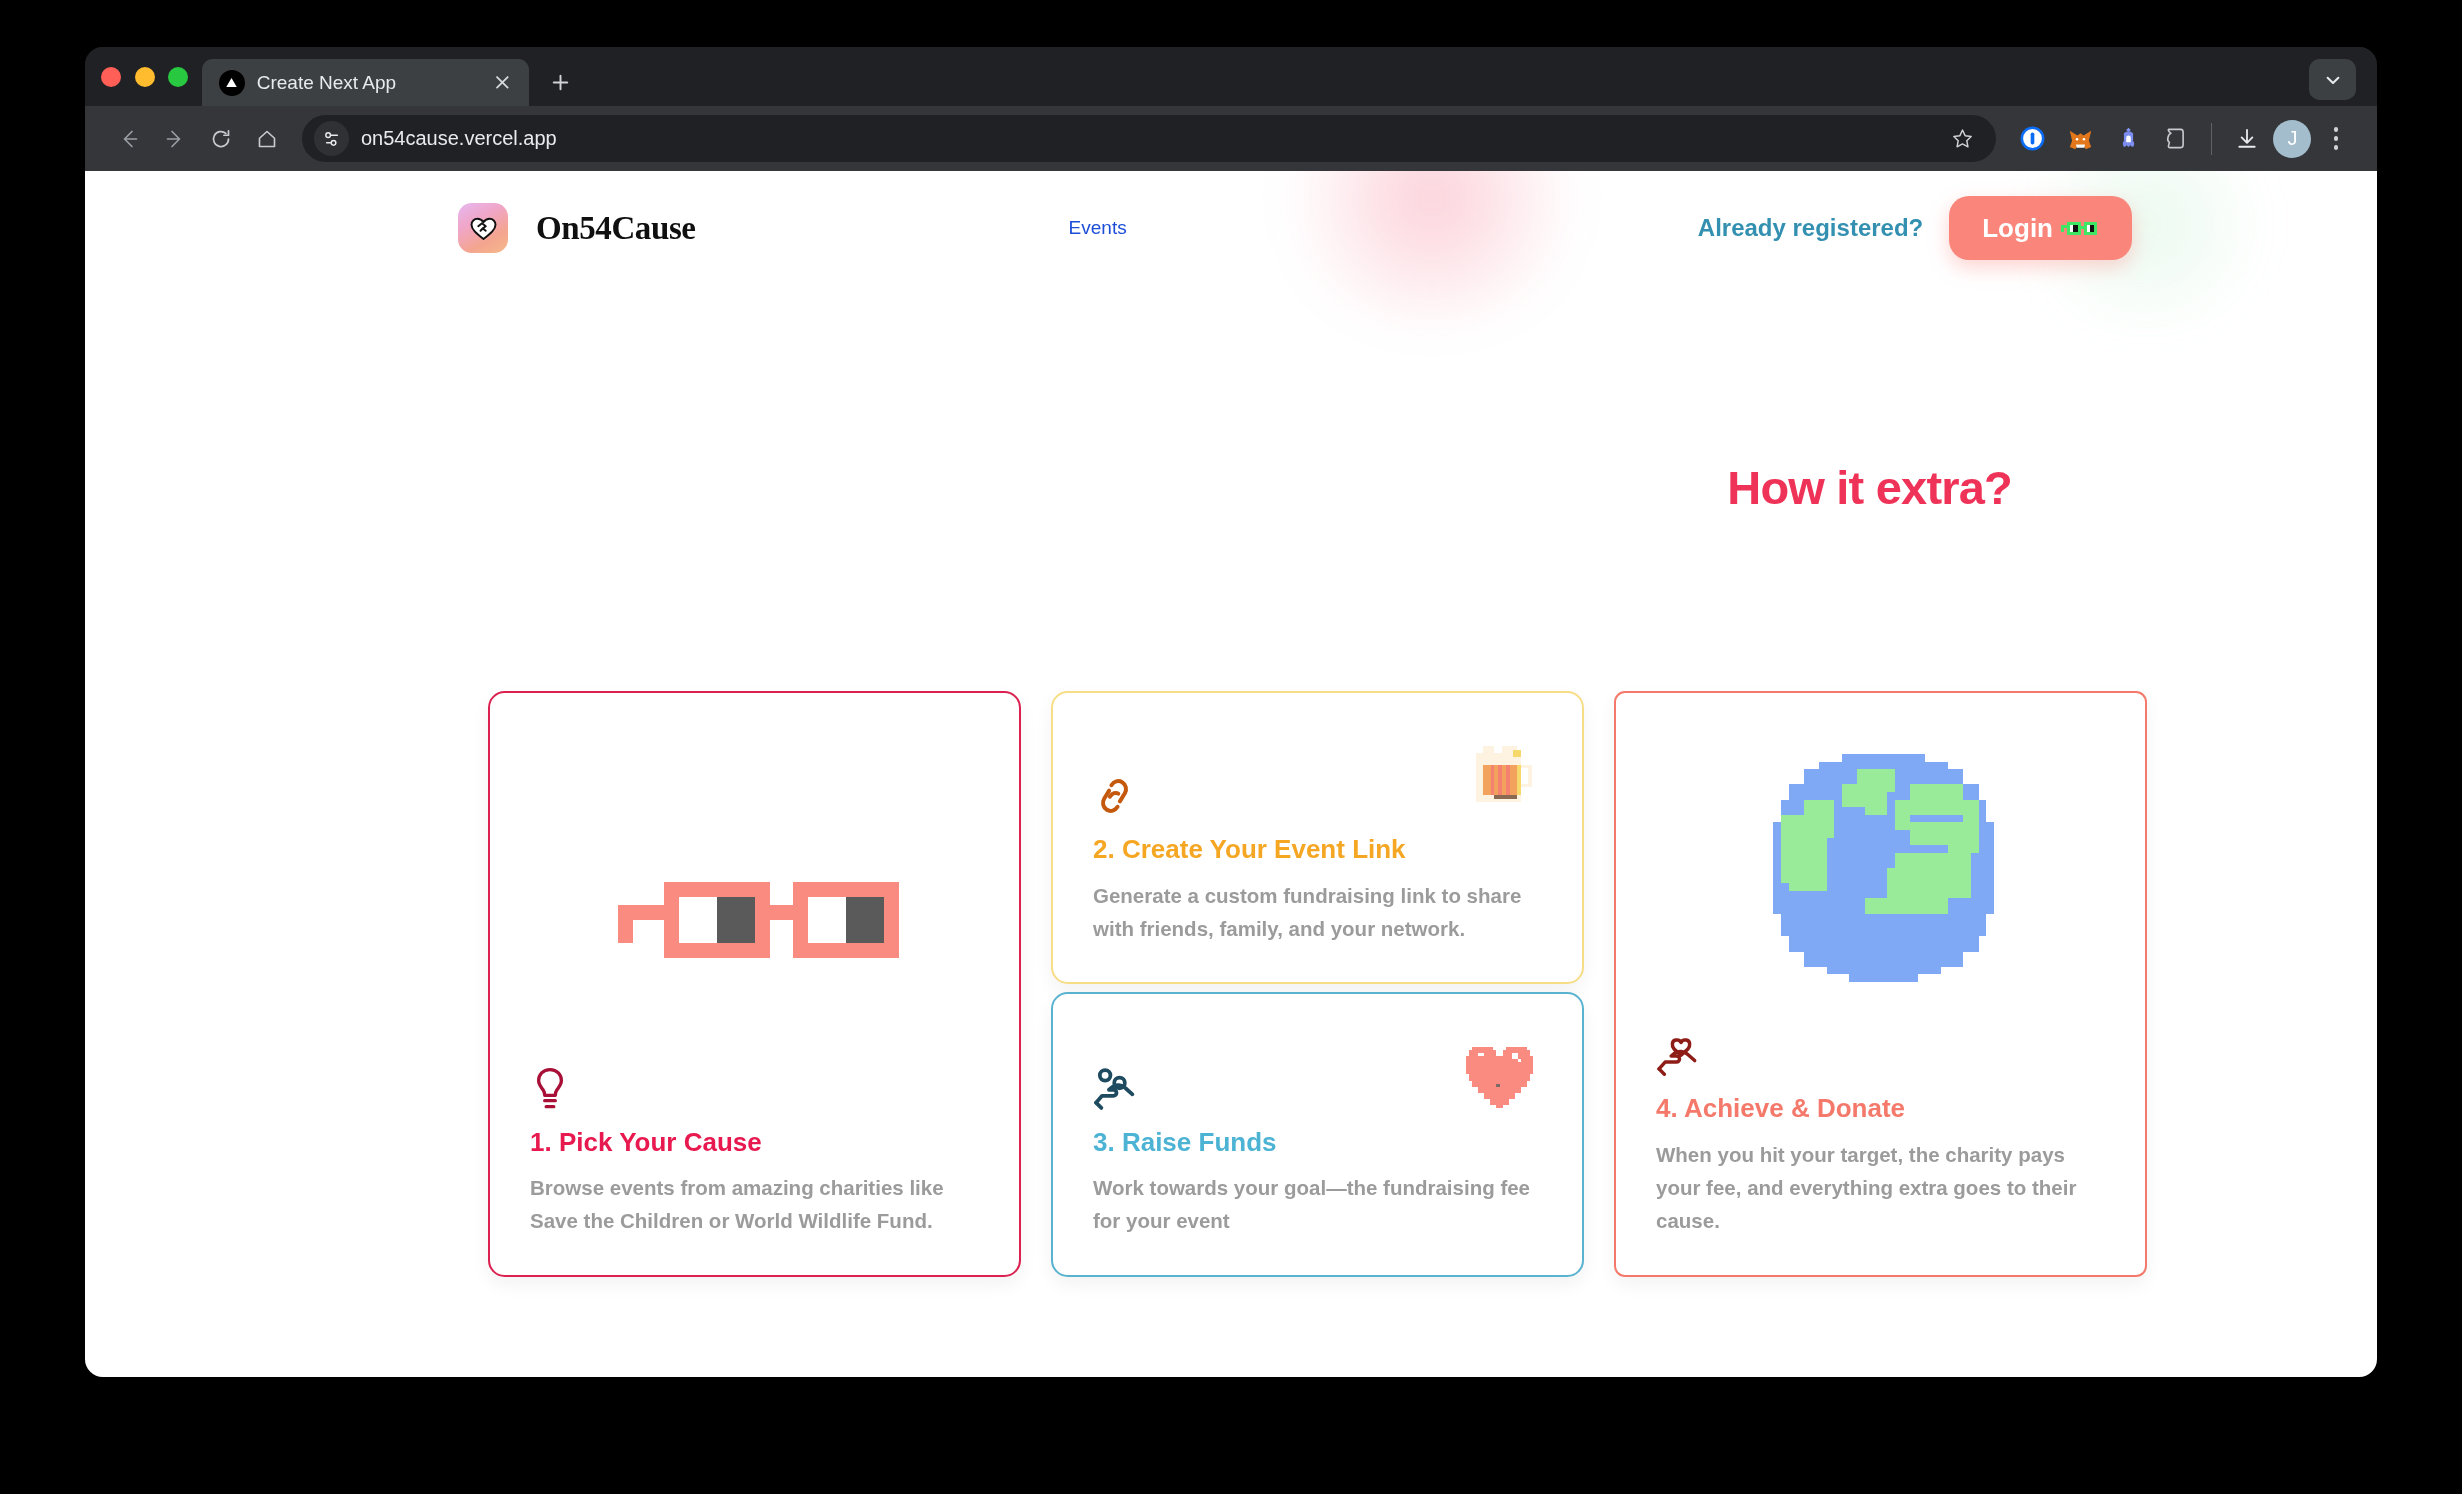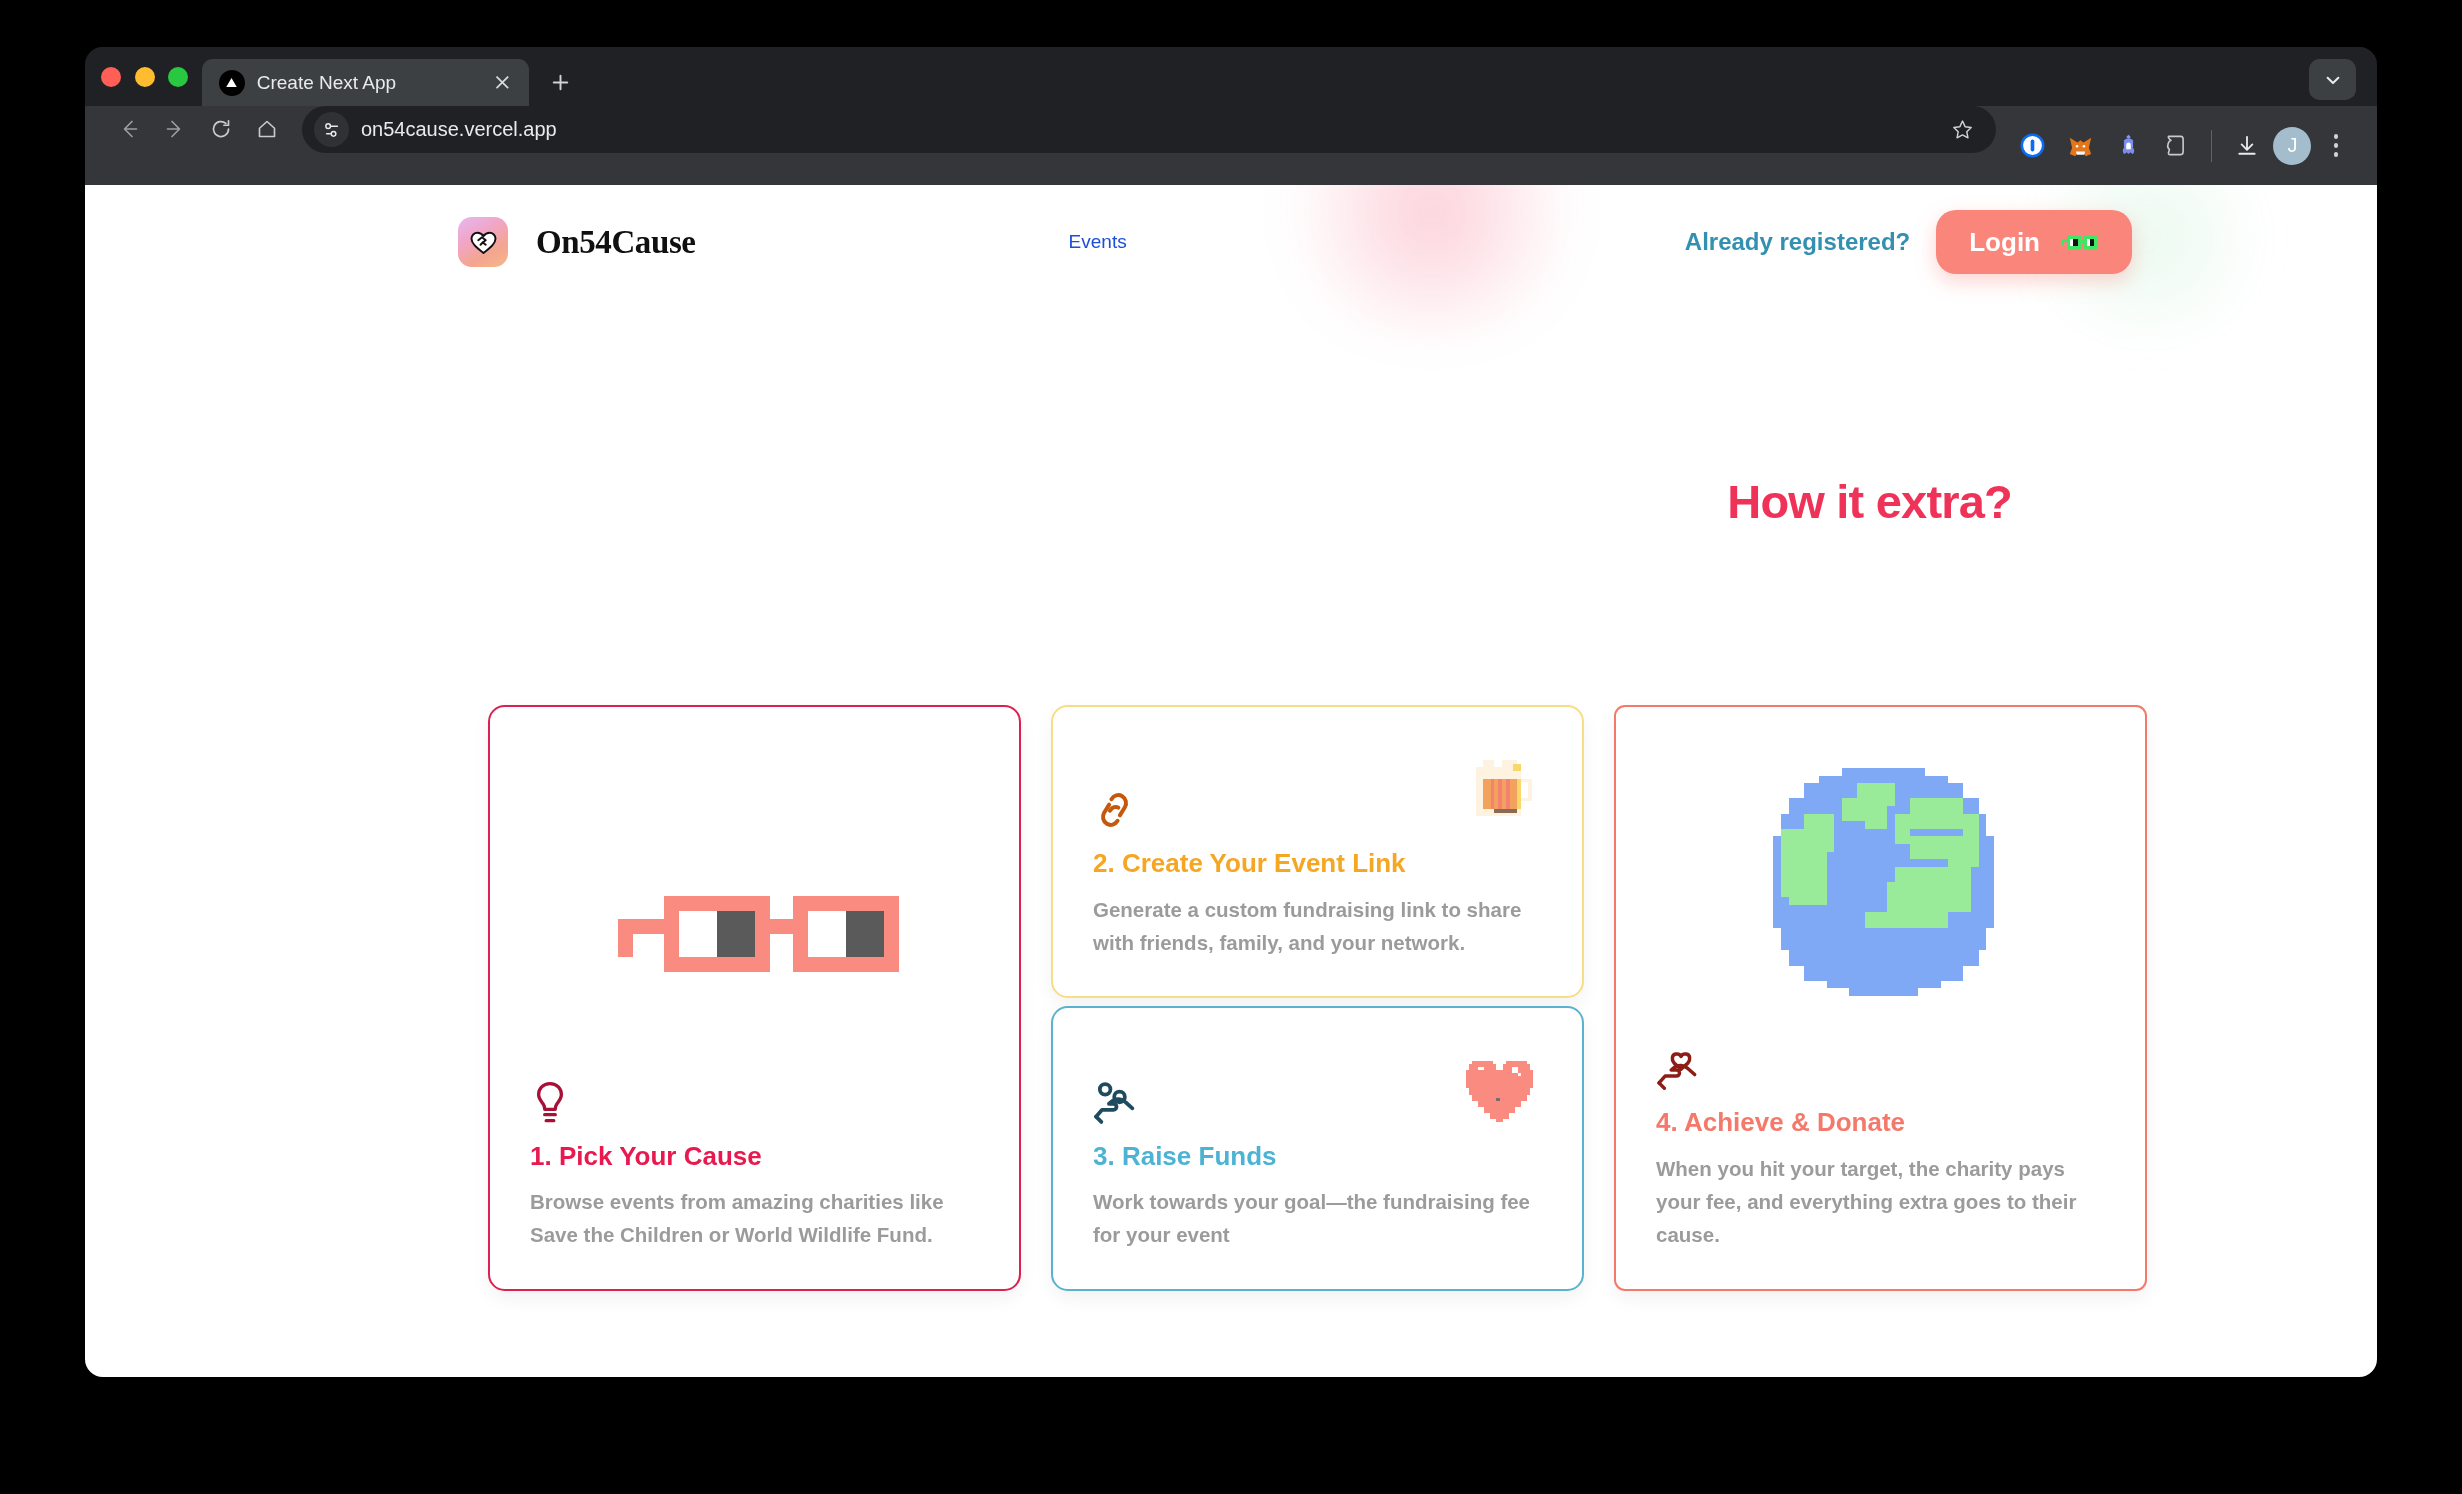--- a/index.html
+++ b/index.html
@@ -97,23 +97,24 @@
     bottom: 6px;
     width: 47px; height: 41px;
     background: #3c4043;
     border-radius: 10.7px;
     display: flex; align-items: center; justify-content: center;
   }
   .tabstrip-right svg { display:block; }
 
   
   .toolbar {
-    height: 79px;
+    height: 65px;
     background: #35363a;
     display: flex;
+    align-items: center;
     padding: 0 21px;
     gap: 0;
   }
   .nav-btn {
     width: 46px; height: 46px;
     display: flex; align-items: center; justify-content: center;
     border-radius: 50%;
     color: #9aa0a6;
     flex: 0 0 auto;
   }
@@ -268,21 +269,21 @@
   }
   .already-registered {
     font-size: 24px;
     font-weight: 700;
     color: #3390b0;
     white-space: nowrap;
   }
   .login-btn {
     display: flex;
     align-items: center;
-    gap: 21px;
+    gap: 8px;
     background: #f9857b;
     border-radius: 20px;
     padding: 16.7px 33px;
     box-shadow: 0 7.6px 20px rgba(249,133,123,0.35);
     white-space: nowrap;
   }
   .login-label {
     font-size: 26px;
     font-weight: 800;
     color: #ffffff;

